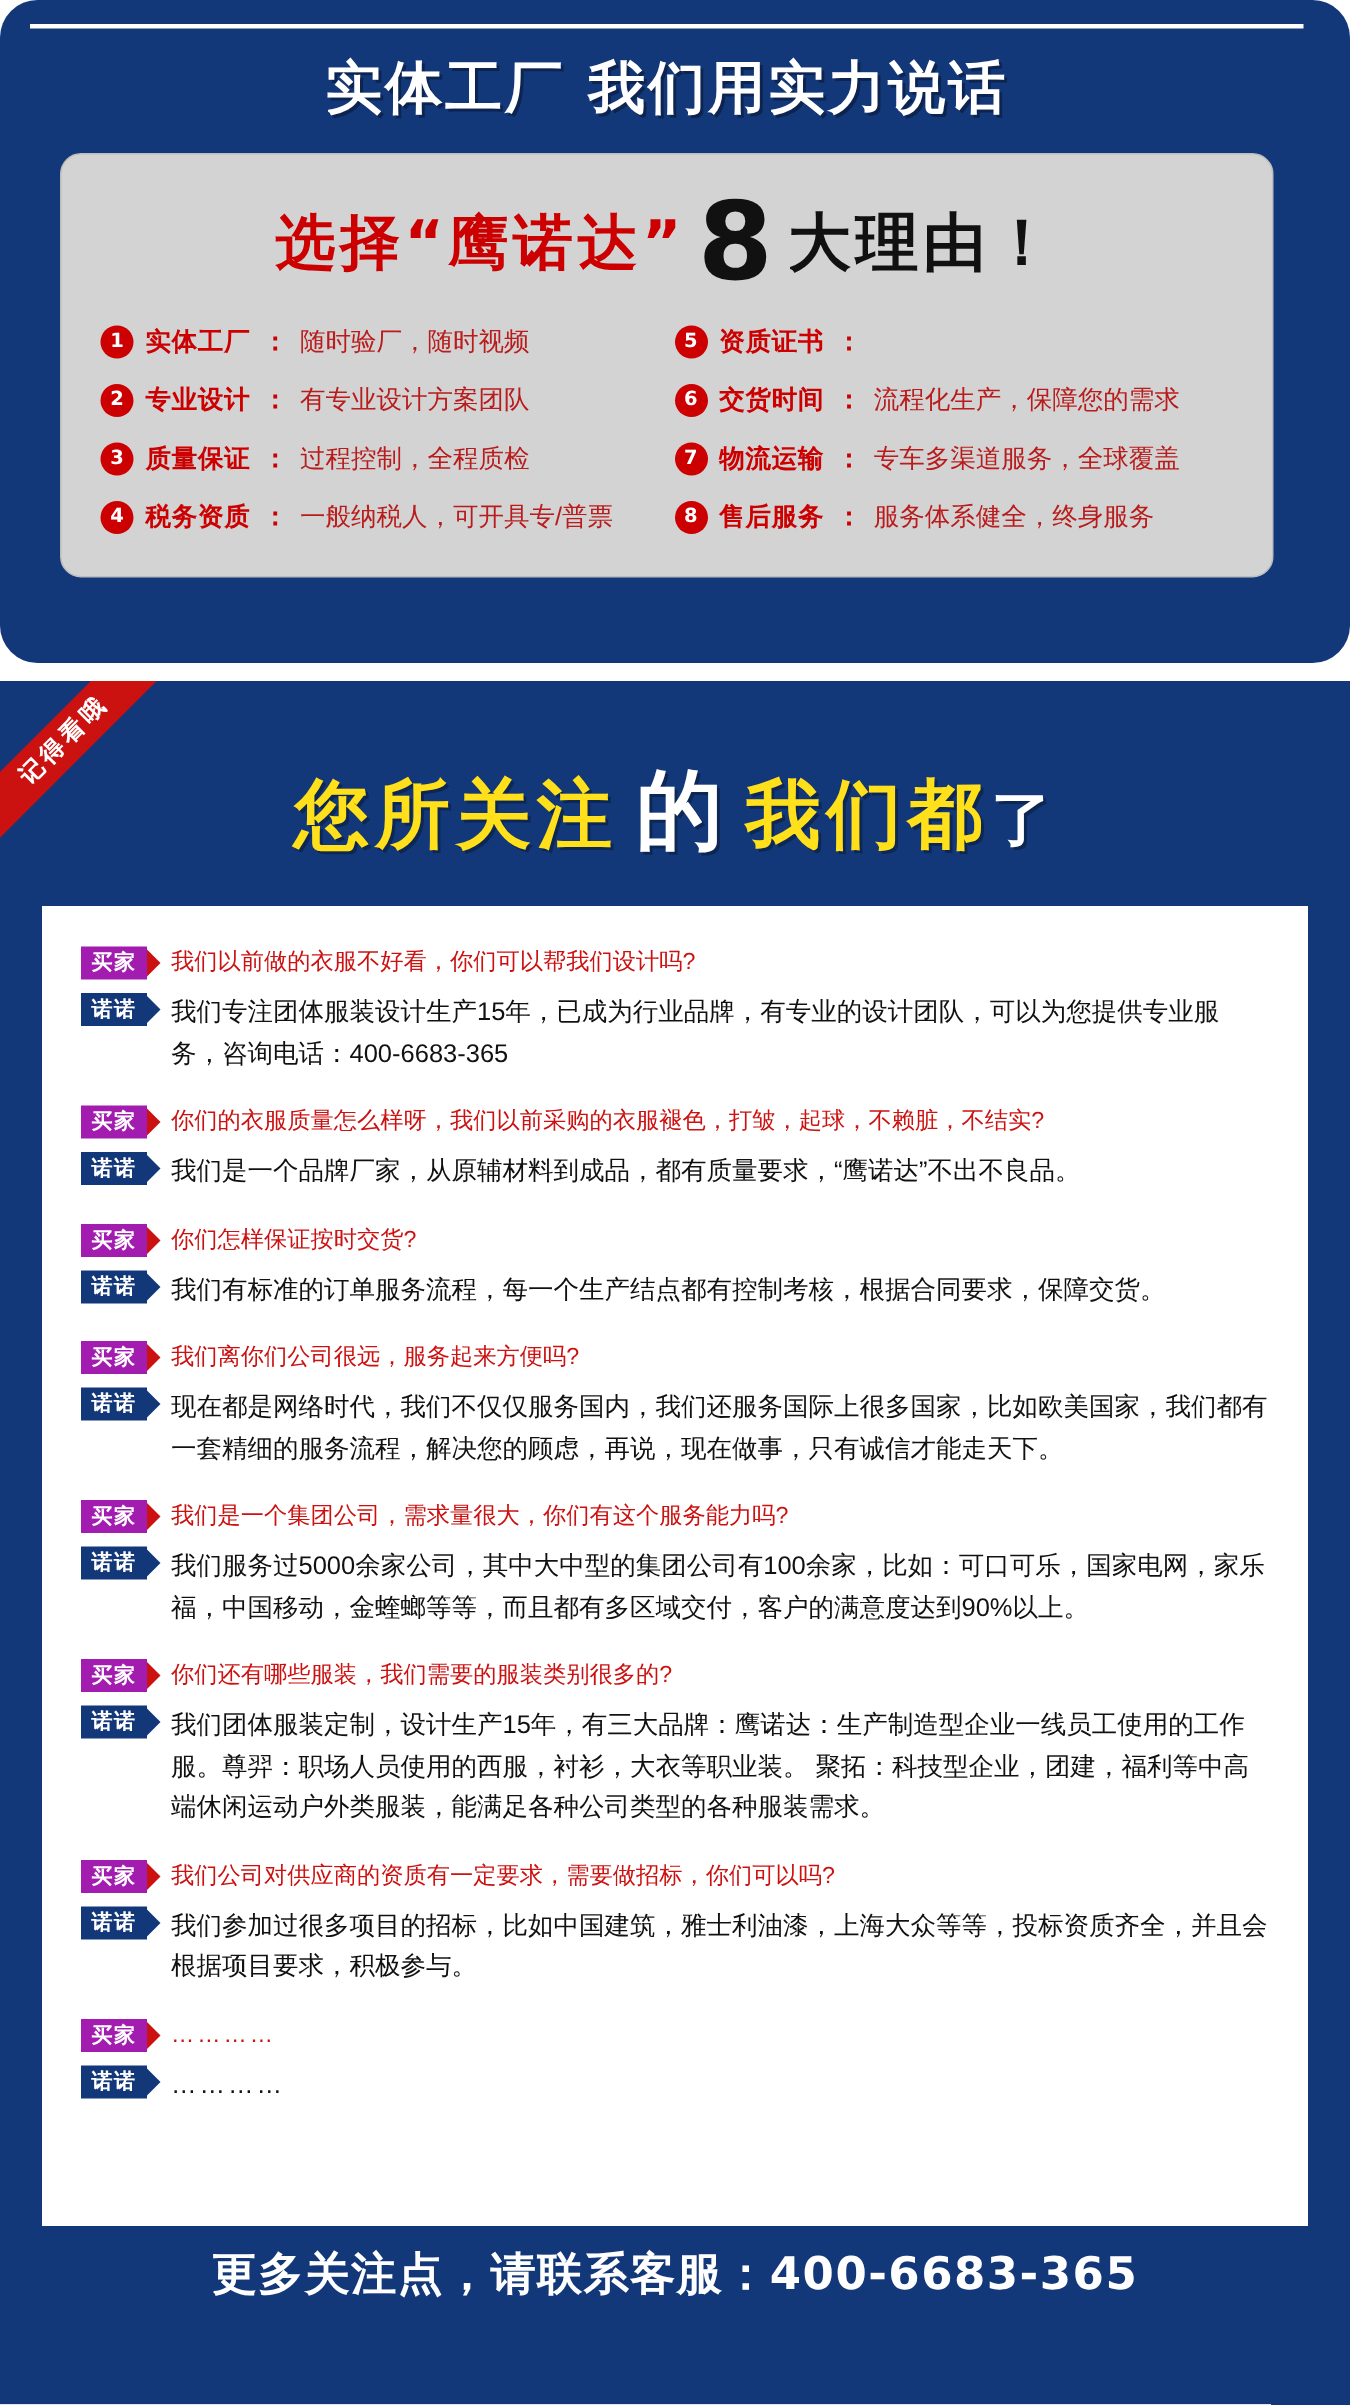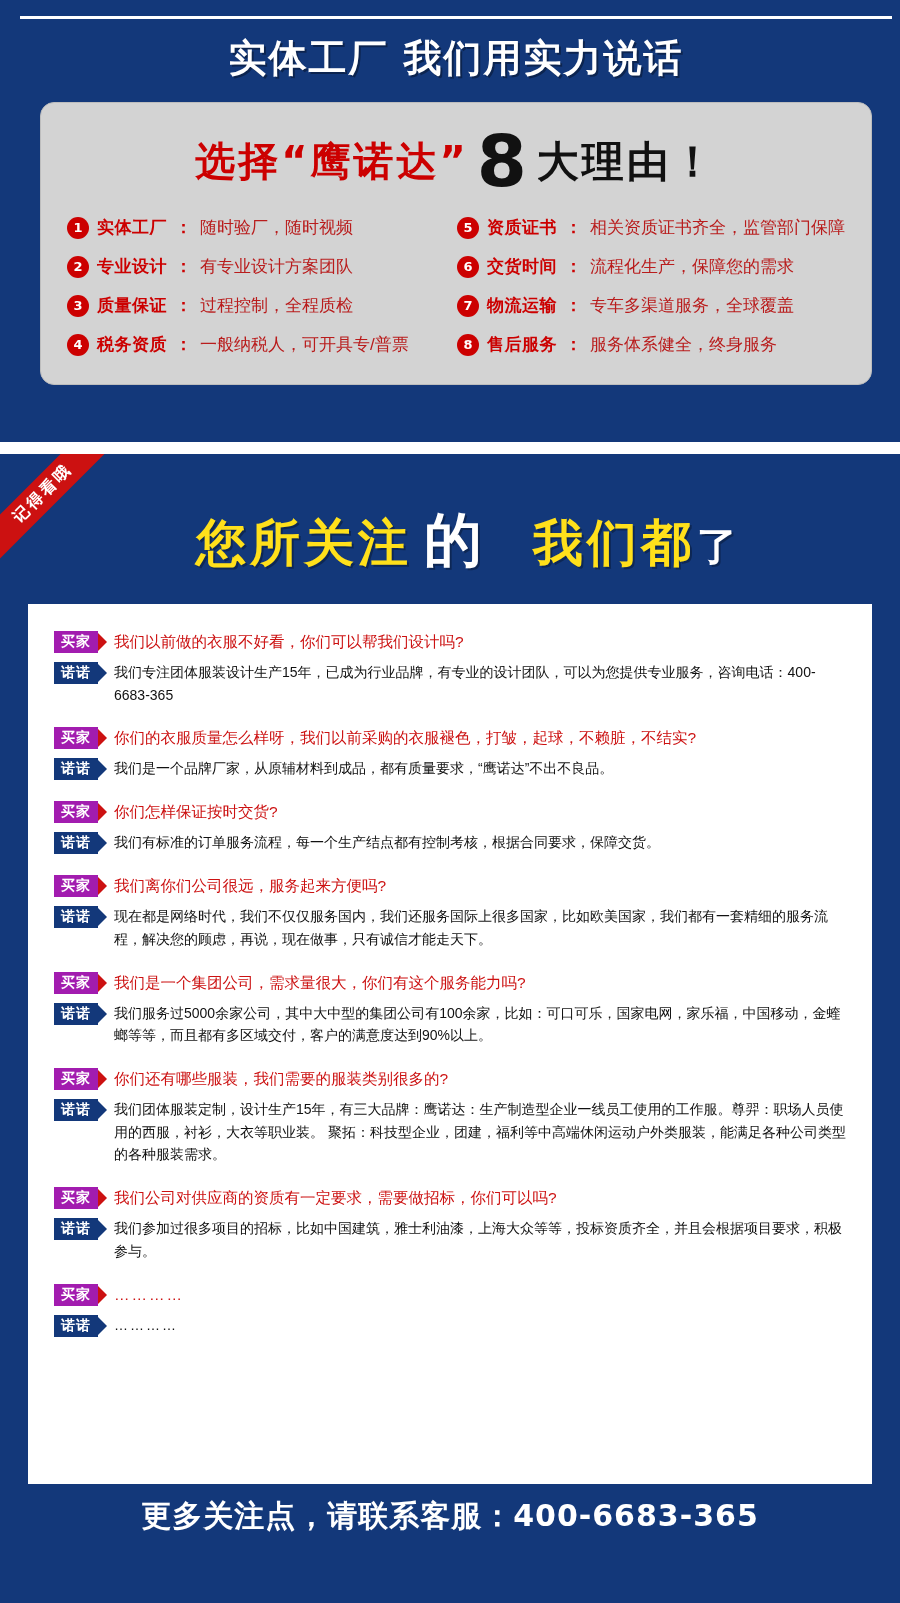--- a/index.html
+++ b/index.html
@@ -12,22 +12,23 @@
     width: 900px;
     height: 1603px;
     position: relative;
     overflow: hidden;
     background: #ffffff;
   }
 
   
   .top-section {
     background: #13387a;
-    padding: 16px 8px 22px 20px;
+    padding: 16px 31px 22px 20px;
     height: 442px;
+    border-radius: 25px;
   }
   .top-title-bar {
     background: #ffffff;
     height: 3px;
     width: 100%;
   }
   .top-title {
     text-align: center;
     color: #ffffff;
     font-size: 38px;
@@ -145,21 +146,20 @@
     padding: 48px 0 24px 0;
     gap: 2px;
   }
   .hl-yellow {
     color: #ffe01b;
     font-size: 50px;
     font-weight: bold;
     letter-spacing: 4px;
     font-family: "DejaVu Sans", sans-serif;
     text-shadow: 2px 2px 0 rgba(0,0,0,0.3);
-    margin-left: 36px;
   }
   .hl-white {
     color: #ffffff;
     font-size: 58px;
     font-weight: bold;
     letter-spacing: 3px;
     font-family: "DejaVu Sans", sans-serif;
     text-shadow: 2px 2px 0 rgba(0,0,0,0.3);
     margin: 0 10px;
   }
@@ -211,21 +211,21 @@
   .tag-us::after { border-left: 9px solid #13387a; }
   .qa-q {
     color: #cc1111;
     font-size: 15.5px;
     line-height: 1.55;
     margin-left: 8px;
     flex: 1;
   }
   .qa-a {
     color: #111111;
-    font-size: 14px;
+    font-size: 17px;
     line-height: 1.62;
     margin-left: 8px;
     flex: 1;
   }
   .qa-dots { letter-spacing: 2px; }
 
   .footer-bar {
     text-align: center;
     color: #ffffff;
     font-size: 30px;
@@ -255,21 +255,20 @@
         <div class="reason-item">
           <span class="reason-num">1</span>
           <span class="reason-title">实体工厂</span>
           <span class="reason-colon">：</span>
           <span class="reason-text">随时验厂，随时视频</span>
         </div>
         <div class="reason-item">
           <span class="reason-num">5</span>
           <span class="reason-title">资质证书</span>
           <span class="reason-colon">：</span>
-          <span class="reason-text">相关资质证书齐全，监管部门保障</span>
         </div>
         <div class="reason-item">
           <span class="reason-num">2</span>
           <span class="reason-title">专业设计</span>
           <span class="reason-colon">：</span>
           <span class="reason-text">有专业设计方案团队</span>
         </div>
         <div class="reason-item">
           <span class="reason-num">6</span>
           <span class="reason-title">交货时间</span>

